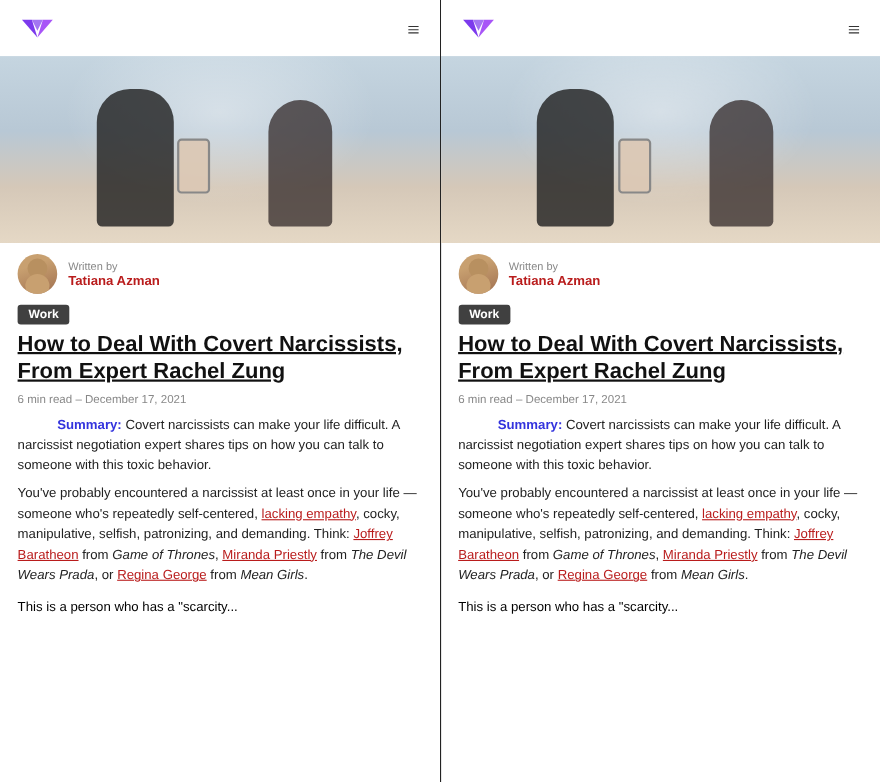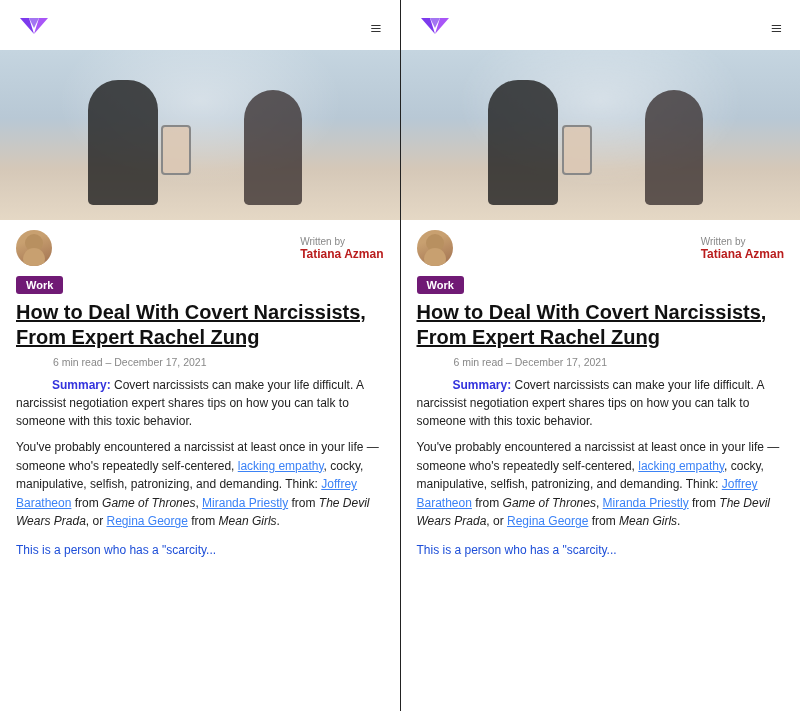--- a/index.html
+++ b/index.html
@@ -100,21 +100,20 @@
       background: rgba(220,200,180,0.9);
       border-radius: 4px;
       border: 2px solid #888;
     }
 
     .author-row {
       display: flex;
       align-items: center;
       gap: 10px;
       padding: 10px 16px 6px 16px;
-      justify-content: space-between;
     }
 
     .author-info {
       display: flex;
       flex-direction: column;
     }
 
     .written-by {
       font-size: 10px;
       color: #888;
@@ -124,21 +123,21 @@
     .author-name {
       font-size: 12px;
       color: #b91c1c;
       font-family: Arial, sans-serif;
       font-weight: 600;
       text-decoration: none;
     }
 
     .tag-badge {
       display: inline-block;
-      background: #701a75;
+      background: #404040;
       color: #fff;
       font-size: 11px;
       font-family: Arial, sans-serif;
       font-weight: 600;
       padding: 3px 10px;
       border-radius: 3px;
       margin: 4px 16px 6px 16px;
     }
 
     .article-title {
@@ -149,21 +148,20 @@
       padding: 0 16px 4px 16px;
       font-family: Arial, sans-serif;
       text-decoration: underline;
     }
 
     .article-meta {
       font-size: 10.5px;
       color: #888;
       padding: 2px 16px 8px 16px;
       font-family: Arial, sans-serif;
-      margin-left: 37px;
     }
 
     .article-summary {
       font-size: 12px;
       line-height: 1.5;
       padding: 0 16px 8px 16px;
       font-family: Arial, sans-serif;
       color: #222;
     }
 
@@ -175,34 +173,34 @@
 
     .article-body {
       font-size: 12px;
       line-height: 1.55;
       padding: 0 16px 6px 16px;
       font-family: Arial, sans-serif;
       color: #222;
     }
 
     .link-text {
-      color: #3b82f6;
+      color: #b91c1c;
       text-decoration: underline;
     }
 
     .italic-text {
       font-style: italic;
     }
 
     .article-body-2 {
       font-size: 12px;
       line-height: 1.55;
       padding: 4px 16px 6px 16px;
       font-family: Arial, sans-serif;
-      color: #1d4ed8;
+      color: #000000;
     }
 
     .divider {
       width: 1px;
       background: #222;
       min-height: 711px;
     }
 
     
     .avatar-face {

